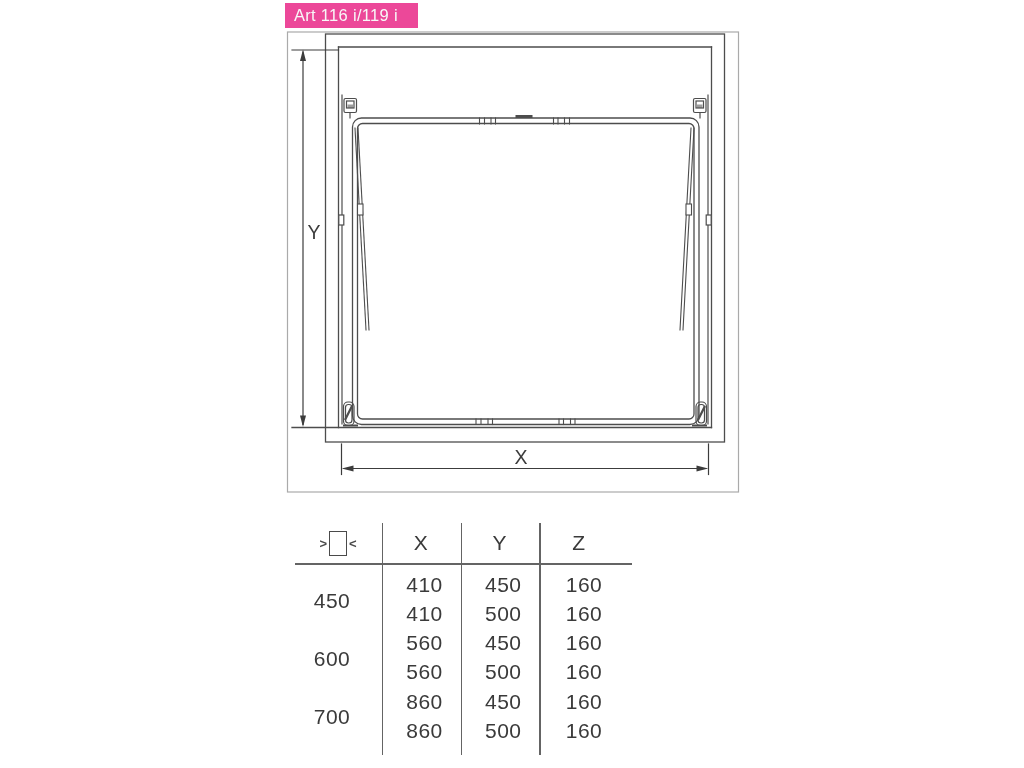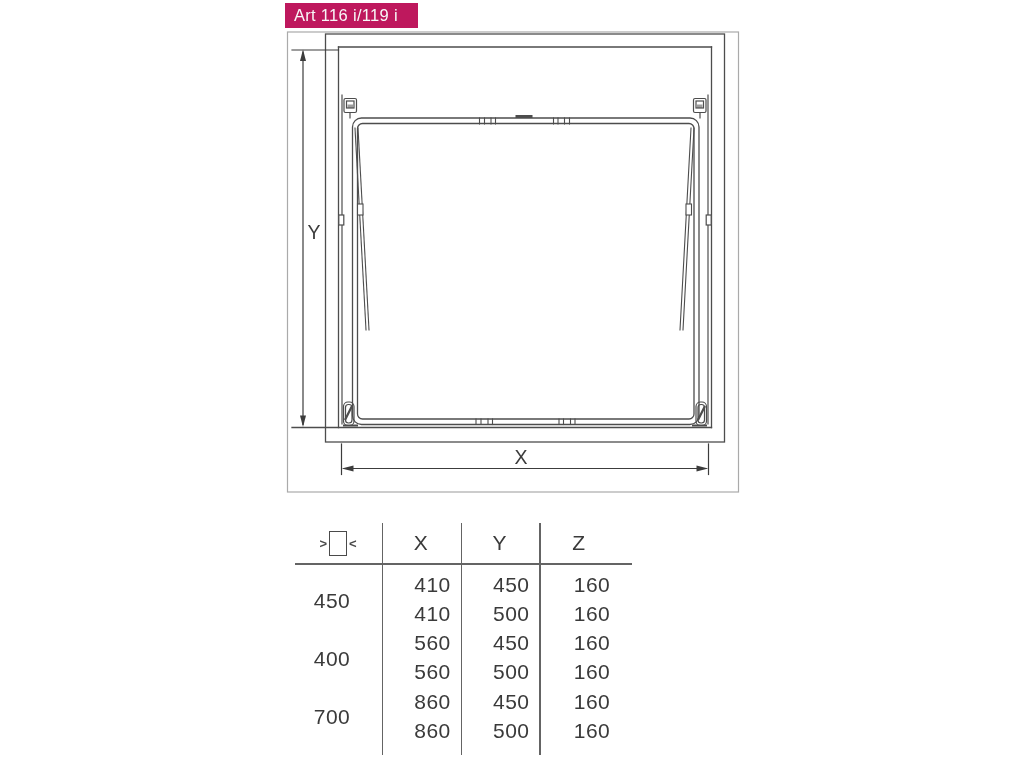--- a/index.html
+++ b/index.html
@@ -1,30 +1,30 @@
 <!DOCTYPE html>
 <html><head>
 <meta charset="utf-8">
 <style>
   html,body{margin:0;padding:0;background:#ffffff;}
   .page{position:relative;width:1024px;height:768px;background:#ffffff;overflow:hidden;
         font-family:"Liberation Sans", sans-serif;color:#3a3a3a;}
   .drawing{position:absolute;left:0;top:0;width:1024px;height:520px;}
   .title-block{position:absolute;left:285px;top:3px;width:124px;height:25px;
-        background:#be185d;color:#f8f8f8;font-size:16.5px;line-height:25px;
+        background:#ec4899;color:#f8f8f8;font-size:16.5px;line-height:25px;
         padding-left:9px;letter-spacing:0.3px;white-space:nowrap;}
   .dim-table{position:absolute;left:295px;top:523px;width:337px;height:232px;font-size:21px;}
   .vline{position:absolute;top:0;width:1.6px;height:232px;background:#646464;}
   .hline{position:absolute;left:0;top:40px;width:337px;height:2px;background:#646464;}
   .th{position:absolute;top:0;height:40px;line-height:40px;text-align:center;letter-spacing:0.5px;}
   .icon-cell{position:absolute;left:0;top:0;width:86px;height:40px;
         display:flex;align-items:center;justify-content:center;gap:2px;}
   .icon-cell .chev{font-size:13px;font-weight:bold;color:#4a4a4a;line-height:1;}
   .icon-cell .sq{width:16px;height:23px;border:1.6px solid #4a4a4a;background:#fff;}
-  .t-row{position:absolute;left:12px;width:337px;height:30px;display:flex;}
+  .t-row{position:absolute;left:4px;width:337px;height:30px;display:flex;}
   .t-row .c1{width:86px;}
   .t-row .c2{width:79px;}
   .t-row .c3{width:78.5px;}
   .t-row .c4{width:83px;}
   .t-row div{text-align:center;line-height:30px;letter-spacing:0.5px;}
   .group-label{position:absolute;left:0;width:74px;height:30px;line-height:30px;
         text-align:center;letter-spacing:0.5px;}
   svg text{font-family:"Liberation Sans", sans-serif;fill:#3c3c3c;}
 </style>
 </head>
@@ -140,21 +140,21 @@
     <div class="icon-cell">
       <span class="chev">&gt;</span>
       <span class="sq"></span>
       <span class="chev">&lt;</span>
     </div>
     <div class="th" style="left:86.5px;width:79px">X</div>
     <div class="th" style="left:165.5px;width:78.5px">Y</div>
     <div class="th" style="left:244px;width:80px">Z</div>
 
     <div class="group-label" style="top:63px">450</div>
-    <div class="group-label" style="top:121px">400</div>
+    <div class="group-label" style="top:121px">600</div>
     <div class="group-label" style="top:179px">700</div>
 
     <div class="t-row" style="top:47px">
       <div class="c1"></div>
       <div class="c2">410</div>
       <div class="c3">450</div>
       <div class="c4">160</div>
     </div>
     <div class="t-row" style="top:76px">
       <div class="c1"></div>

